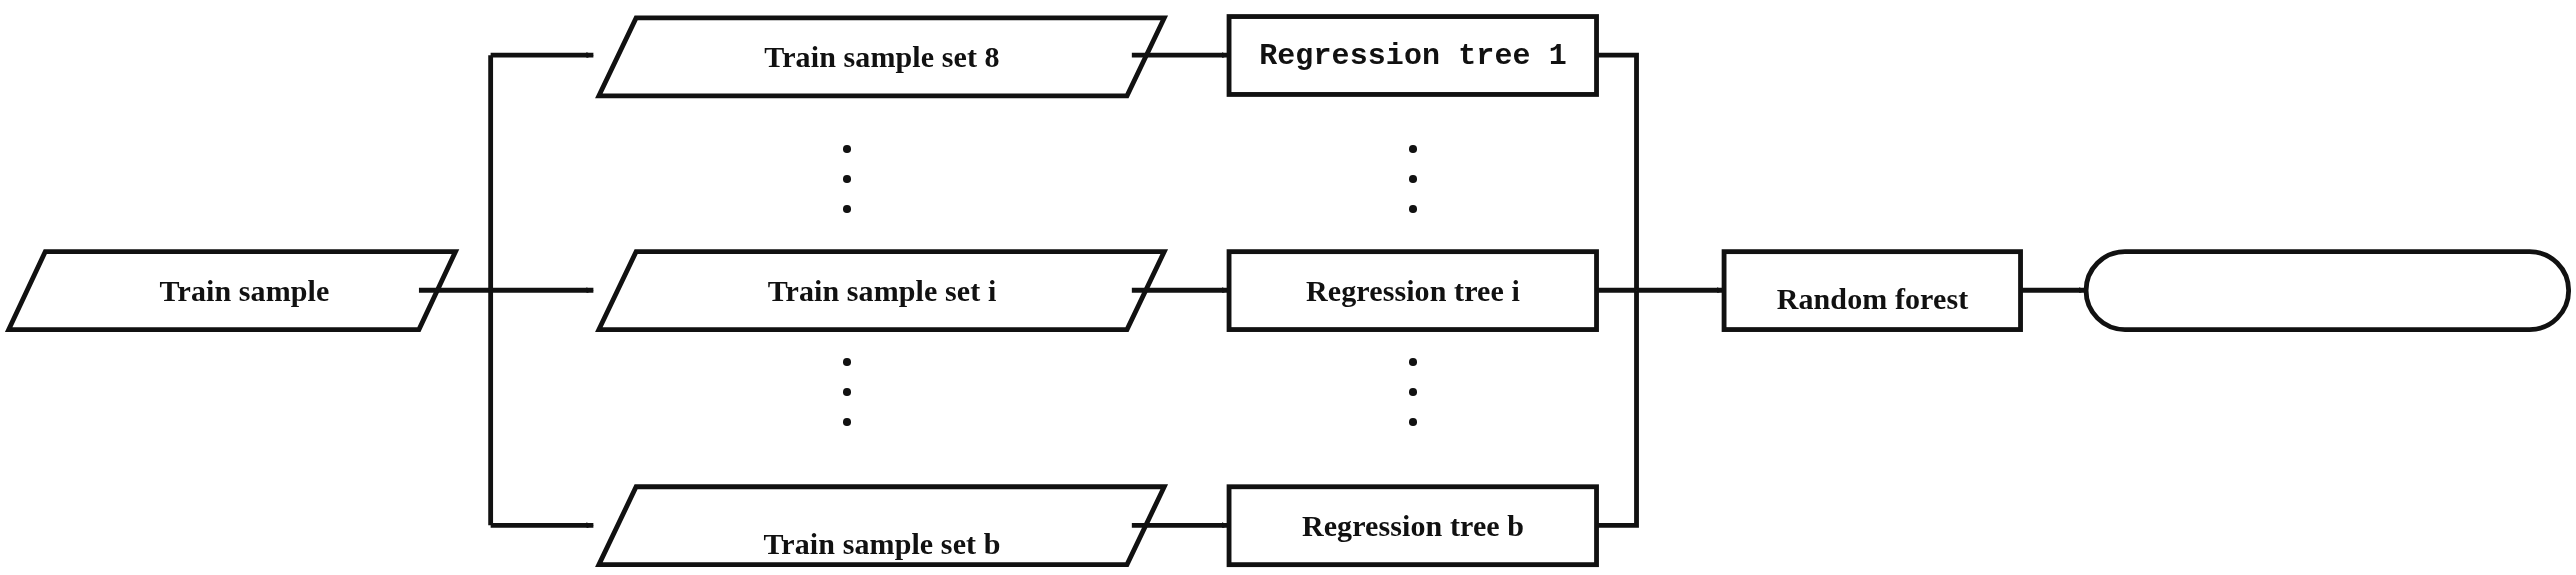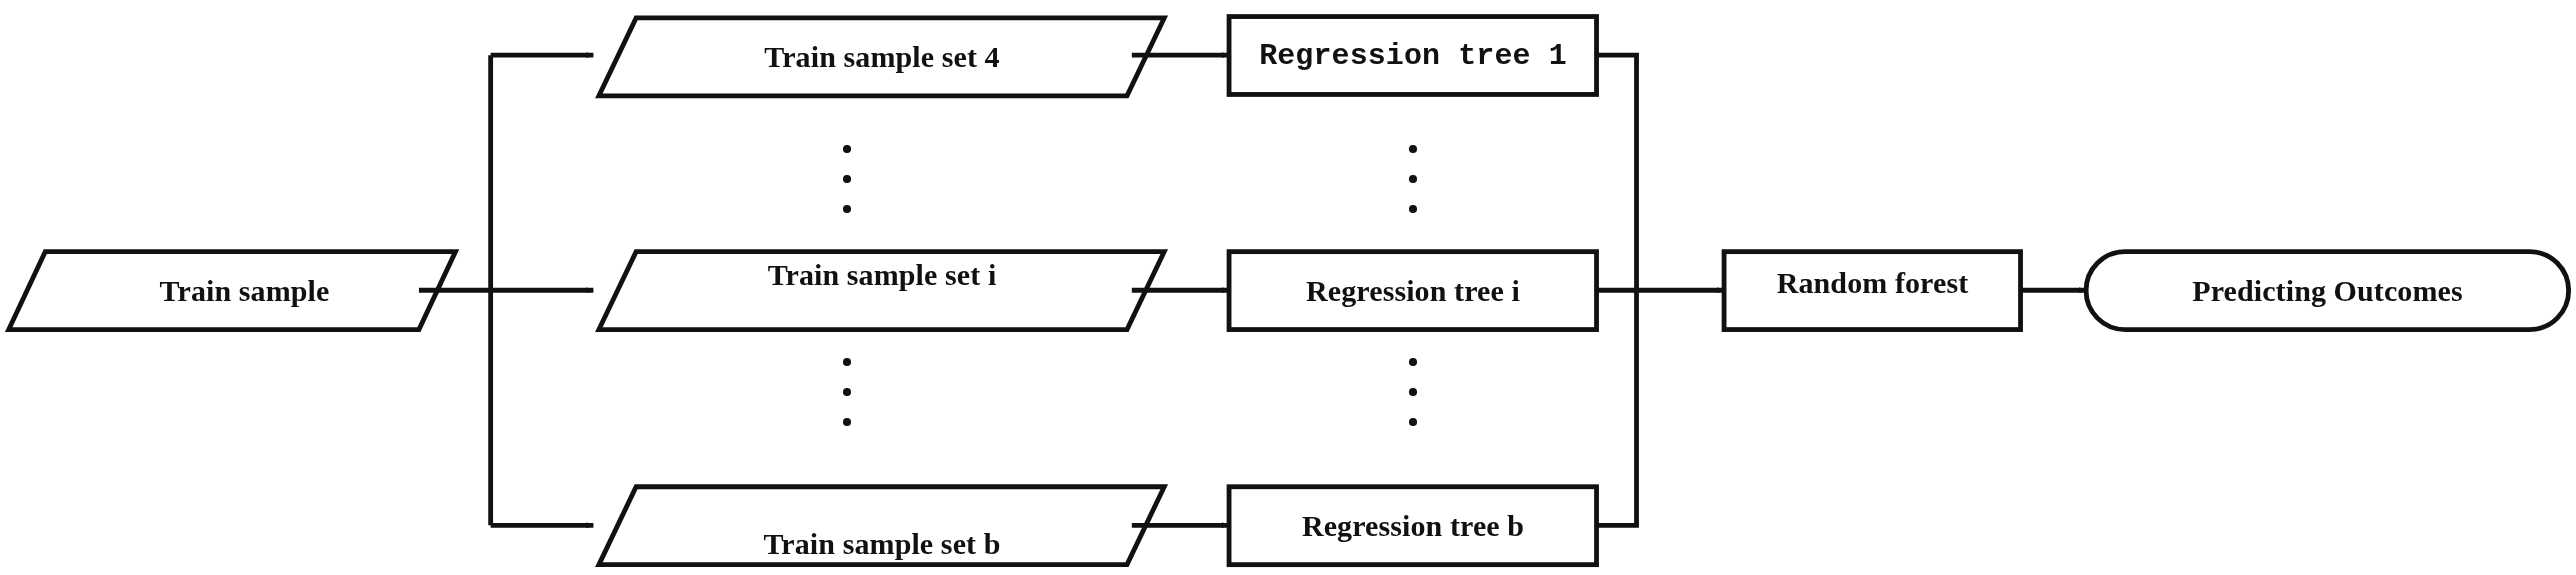--- a/index.html
+++ b/index.html
@@ -94,35 +94,34 @@
       <path d="M2373,421 L2500,421" marker-end="url(#arrowhead)"></path>
       <rect x="2500" y="365" width="430" height="113" fill="#ffffff"></rect>
 
       <path d="M2930,421 L3025,421" marker-end="url(#arrowhead)"></path>
       <rect x="3025" y="365" width="700" height="113" rx="56.5" ry="56.5" fill="#ffffff"></rect>
     </g>
   </svg>
 
   <div class="node-label" style="left:21px; top:252px; width:447px; height:78px; font-size:30px;">Train sample</div>
 
-  <div class="node-label" style="left:599px; top:18px; width:566px; height:78px; font-size:30px;">Train sample set 4</div>
+  <div class="node-label" style="left:599px; top:18px; width:566px; height:78px; font-size:30px;">Train sample set 8</div>
 
-  <div class="node-label" style="left:599px; top:236px; width:566px; height:78px; font-size:30px;text-align:center;">Train sample set i</div>
+  <div class="node-label" style="left:599px; top:252px; width:566px; height:78px; font-size:30px;text-align:center;">Train sample set i</div>
 
   <div class="node-label" style="left:599px; top:505px; width:566px; height:78px; font-size:30px;">Train sample set b</div>
 
   <div class="node-label" style="left:1229px; top:16.6px; width:368px; height:78px; font-size:30px;font-family:Liberation Mono, monospace;">Regression tree 1</div>
 
   <div class="node-label" style="left:1229px; top:487px; width:368px; height:78px; font-size:30px;">Regression tree b</div>
 
   <div class="node-label" style="left:1229px; top:252px; width:368px; height:78px; font-size:30px;">Regression tree i</div>
 
-  <div class="node-label" style="left:1724px; top:244px; width:297px; height:78px; font-size:30px;">Random forest</div>
+  <div class="node-label" style="left:1724px; top:260px; width:297px; height:78px; font-size:30px;">Random forest</div>
 
-  <div class="node-label" style="left:2086px; top:252px; width:483px; height:78px; font-size:30px;">Predicting Outcomes</div>
 
   <div class="ellipsis-dots" style="left:843px; top:145px; width:7.6px; height:68px;">
     <span></span>
     <span></span>
     <span></span>
   </div>
 
   <div class="ellipsis-dots" style="left:843px; top:358px; width:7.6px; height:68px;">
     <span></span>
     <span></span>

